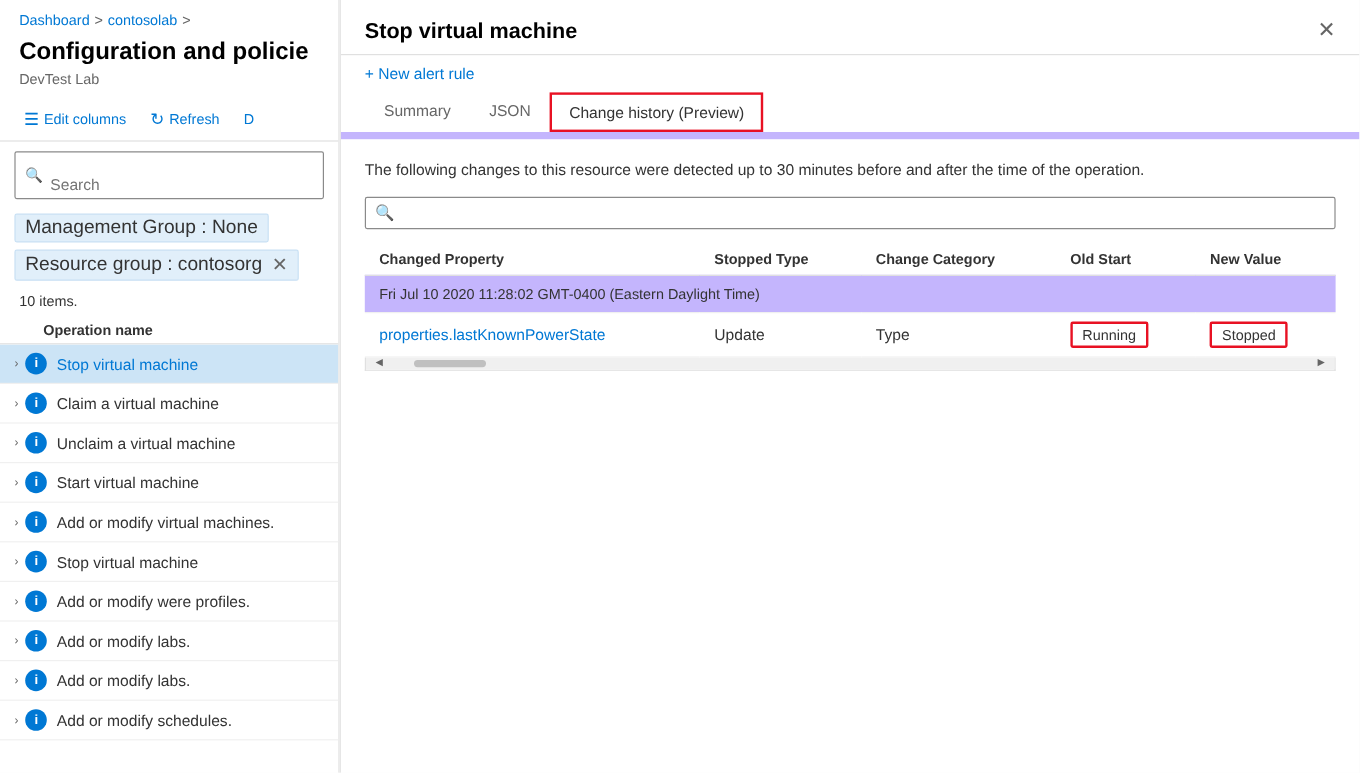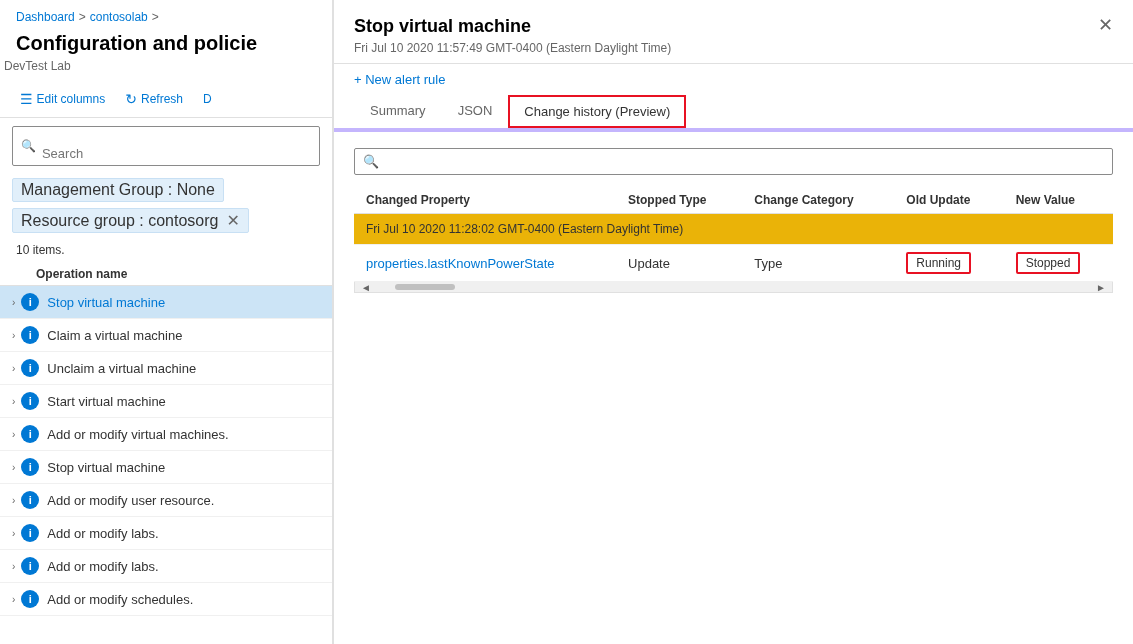--- a/index.html
+++ b/index.html
@@ -1,28 +1,28 @@
 <!DOCTYPE html>
 <html><head>
   <meta charset="utf-8">
   <style>
     * { box-sizing: border-box; margin: 0; padding: 0; }
     body { font-family: 'Segoe UI', Arial, sans-serif; font-size: 13px; color: #333; background: #f5f5f5; overflow: hidden; }
 
     .main-container { display: flex; height: 644px; background: #fff; }
 
     
-    .left-panel { width: 333px; background: #fff; border-right: 1px solid #e0e0e0; display: flex; flex-direction: column; flex-shrink: 0; overflow: hidden; }
+    .left-panel { width: 283px; background: #fff; border-right: 1px solid #e0e0e0; display: flex; flex-direction: column; flex-shrink: 0; overflow: hidden; }
 
     .breadcrumb { display: flex; align-items: center; padding: 10px 16px 4px; font-size: 12px; }
     .breadcrumb a { color: #0078d4; text-decoration: none; }
     .breadcrumb .sep { margin: 0 4px; color: #666; }
 
     .page-title { padding: 4px 16px 2px; font-size: 20px; font-weight: 600; color: #000; }
-    .page-subtitle { padding: 2px 4px 8px; font-size: 12px; color: #666; }
+    .page-subtitle { padding: 2px 16px 8px; font-size: 12px; color: #666; }
 
     .toolbar { display: flex; align-items: center; padding: 6px 12px; border-bottom: 1px solid #e0e0e0; gap: 4px; }
     .toolbar-btn { display: flex; align-items: center; gap: 4px; padding: 4px 8px; background: none; border: none; cursor: pointer; color: #0078d4; font-size: 12px; border-radius: 2px; }
     .toolbar-icon { font-size: 14px; }
 
     .search-bar { margin: 8px 12px; display: flex; align-items: center; border: 1px solid #8a8a8a; border-radius: 2px; padding: 4px 8px; background: #fff; }
     .search-bar input { border: none; outline: none; font-size: 13px; width: 100%; margin-top: 15px; }
     .search-icon { color: #666; margin-right: 6px; font-size: 12px; }
 
     .filters { padding: 4px 12px; display: flex; flex-wrap: wrap; gap: 6px; }
@@ -45,35 +45,35 @@
     .detail-pane { flex: 1; background: #fff; display: flex; flex-direction: column; overflow: hidden; border-left: 1px solid #e0e0e0; }
 
     .detail-header { display: flex; align-items: flex-start; justify-content: space-between; padding: 16px 20px 8px; border-bottom: 1px solid #e0e0e0; }
     .detail-title-area { flex: 1; }
     .detail-title { font-size: 18px; font-weight: 600; color: #000; }
     .detail-timestamp { font-size: 12px; color: #666; margin-top: 4px; }
     .close-btn { background: none; border: none; cursor: pointer; font-size: 18px; color: #666; padding: 0; line-height: 1; }
 
     .alert-rule-btn { display: flex; align-items: center; gap: 6px; margin: 8px 20px; background: none; border: none; cursor: pointer; color: #0078d4; font-size: 13px; }
 
-    .tabs { display: flex; padding: 0 20px; border-bottom: 4px solid #c4b5fd; }
+    .tabs { display: flex; padding: 0 20px; border-bottom: 6px solid #c4b5fd; }
     .tab { padding: 8px 16px; font-size: 13px; cursor: pointer; border: none; background: none; color: #666; border-bottom: 2px solid transparent; }
     .tab.active { color: #0078d4; border-bottom: 2px solid #0078d4; font-weight: 500; }
     .tab.bordered { border: 2px solid #e81123; color: #333; padding: 6px 14px; }
 
     .detail-body { flex: 1; overflow: auto; padding: 16px 20px; }
 
     .change-description { font-size: 13px; color: #333; margin-bottom: 12px; line-height: 1.5; }
 
     .filter-search { display: flex; align-items: center; border: 1px solid #8a8a8a; border-radius: 2px; padding: 5px 8px; margin-bottom: 12px; width: 100%; }
     .filter-search input { border: none; outline: none; font-size: 13px; flex: 1; }
 
     .change-table { width: 100%; border-collapse: collapse; }
     .change-table th { text-align: left; padding: 6px 12px; font-size: 12px; font-weight: 600; color: #333; border-bottom: 1px solid #e0e0e0; }
-    .change-table .group-row td { padding: 8px 12px; font-size: 12px; font-weight: 500; color: #333; background: #eab308; }
+    .change-table .group-row td { padding: 8px 12px; font-size: 12px; font-weight: 500; color: #333; background: #c4b5fd; }
     .change-table td { padding: 7px 12px; font-size: 13px; border-bottom: 1px solid #f0f0f0; vertical-align: middle; }
 
     .value-badge { display: inline-block; padding: 2px 8px; border: 2px solid #e81123; border-radius: 2px; font-size: 12px; }
 
     .property-link { color: #0078d4; text-decoration: none; }
 
     .scrollbar-container { overflow: hidden; border: 1px solid #e0e0e0; border-top: none; }
     .scrollbar-track { height: 10px; background: #f0f0f0; display: flex; align-items: center; padding: 0 2px; }
     .scrollbar-thumb { height: 6px; width: 60px; background: #c0c0c0; border-radius: 3px; margin-left: 20px; }
 
@@ -156,21 +156,21 @@
         <span class="list-item-text plain">Add or modify virtual machines.</span>
       </div>
       <div class="list-item">
         <span class="list-item-chevron">›</span>
         <span class="list-item-icon">i</span>
         <span class="list-item-text plain">Stop virtual machine</span>
       </div>
       <div class="list-item">
         <span class="list-item-chevron">›</span>
         <span class="list-item-icon">i</span>
-        <span class="list-item-text plain">Add or modify user resource.</span>
+        <span class="list-item-text plain">Add or modify were profiles.</span>
       </div>
       <div class="list-item">
         <span class="list-item-chevron">›</span>
         <span class="list-item-icon">i</span>
         <span class="list-item-text plain">Add or modify labs.</span>
       </div>
       <div class="list-item">
         <span class="list-item-chevron">›</span>
         <span class="list-item-icon">i</span>
         <span class="list-item-text plain">Add or modify labs.</span>
@@ -181,50 +181,50 @@
         <span class="list-item-text plain">Add or modify schedules.</span>
       </div>
     </div>
   </div>
 
   <div class="detail-pane">
 
     <div class="detail-header">
       <div class="detail-title-area">
         <div class="detail-title">Stop virtual machine</div>
-        <div class="detail-timestamp">Fri Jul 10 2020 11:57:49 GMT-0400 (Eastern Daylight Time)</div>
       </div>
       <button class="close-btn">
         <span>✕</span>
       </button>
     </div>
 
     <button class="alert-rule-btn">
       <span>+ New alert rule</span>
     </button>
 
     <div class="tabs">
       <button class="tab">Summary</button>
       <button class="tab">JSON</button>
       <button class="tab active bordered">Change history (Preview)</button>
     </div>
 
     <div class="detail-body">
+      <p class="change-description">The following changes to this resource were detected up to 30 minutes before and after the time of the operation.</p>
 
       <div class="filter-search">
         <span>🔍</span>
       </div>
 
       <table class="change-table">
         <thead>
           <tr>
             <th>Changed Property</th>
             <th>Stopped Type</th>
             <th>Change Category</th>
-            <th>Old Update</th>
+            <th>Old Start</th>
             <th>New Value</th>
           </tr>
         </thead>
         <tbody>
           <tr class="group-row">
             <td colspan="5">Fri Jul 10 2020 11:28:02 GMT-0400 (Eastern Daylight Time)</td>
           </tr>
           <tr>
             <td>
               <a class="property-link">properties.lastKnownPowerState</a>

